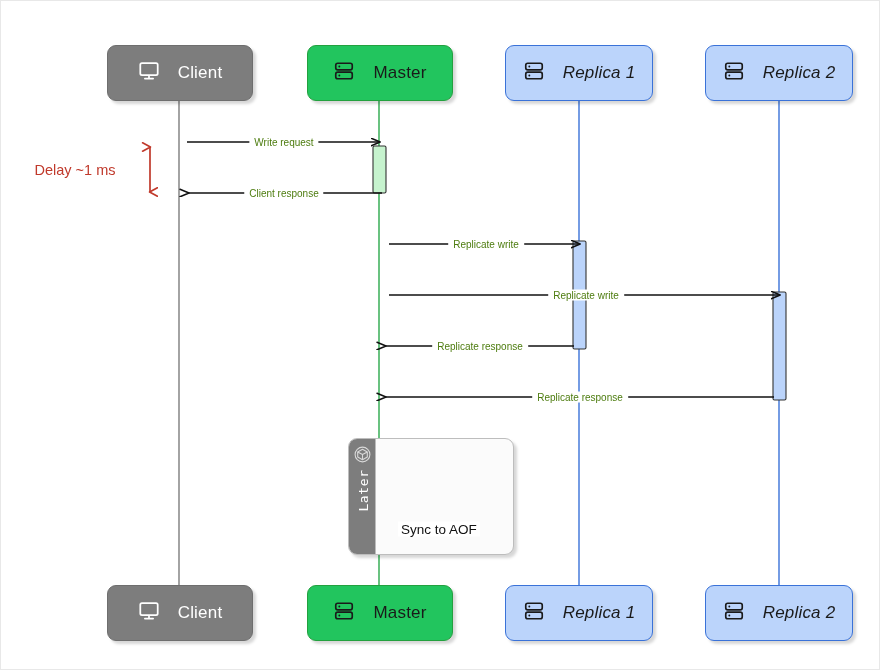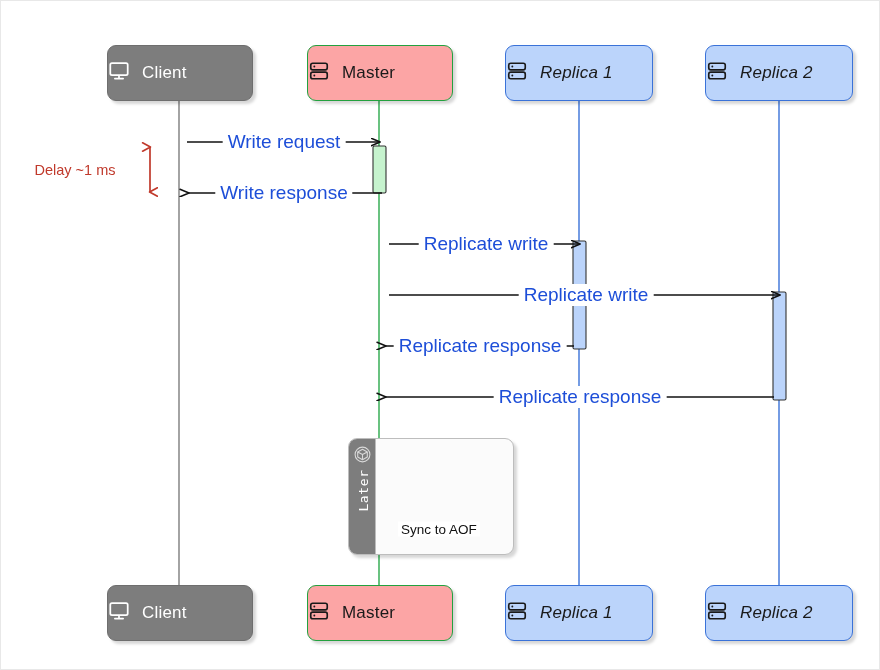--- a/index.html
+++ b/index.html
@@ -26,49 +26,50 @@
     width: 880px;
     height: 670px;
   }
   
   .actor-box {
     position: absolute;
     box-sizing: border-box;
     border-radius: 9px;
     display: flex;
     align-items: center;
-    gap: 12px;
+    justify-content: center;
+    gap: 18px;
     font-size: 17px;
     letter-spacing: 0.2px;
     box-shadow: 3px 3px 3px rgba(0,0,0,0.16);
   }
   .actor-box .label { white-space: nowrap; }
   .actor-client {
     background: #7d7d7d;
     border: 1px solid #6e6e6e;
     color: #ffffff;
   }
   .actor-master {
-    background: #fca5a5;
+    background: #22c55e;
     border: 1px solid #23a13f;
     color: #1a1a1a;
   }
   .actor-replica {
     background: #bbd4fb;
     border: 1px solid #3a72d8;
     color: #1a1a1a;
     font-style: italic;
   }
   .actor-icon { display: block; flex: none; }
 
   
   .msg-label {
     position: absolute;
-    font-size: 19px;
-    color: #1d4ed8;
+    font-size: 10px;
+    color: #4d7c0f;
     background: #ffffff;
     padding: 0 5px;
     white-space: nowrap;
     transform: translate(-50%, -50%);
   }
   .delay-label {
     position: absolute;
     font-size: 14.5px;
     color: #c0392b;
     white-space: nowrap;
@@ -281,21 +282,21 @@
         <rect x="3" y="3.5" width="18" height="7.2" rx="2.2" fill="none" stroke="#1a1a1a" stroke-width="1.8"></rect>
         <rect x="3" y="13.3" width="18" height="7.2" rx="2.2" fill="none" stroke="#1a1a1a" stroke-width="1.8"></rect>
         <circle cx="6.9" cy="7.1" r="1.05" fill="#1a1a1a"></circle>
         <circle cx="6.9" cy="16.9" r="1.05" fill="#1a1a1a"></circle>
       </svg>
     </span>
     <span class="label">Replica 2</span>
   </div>
 
   <div class="msg-label" style="left:283px; top:141px;">Write request</div>
-  <div class="msg-label" style="left:283px; top:192px;">Write response</div>
+  <div class="msg-label" style="left:283px; top:192px;">Client response</div>
   <div class="msg-label" style="left:485px; top:243px;">Replicate write</div>
   <div class="msg-label" style="left:585px; top:294px;">Replicate write</div>
   <div class="msg-label" style="left:479px; top:345px;">Replicate response</div>
   <div class="msg-label" style="left:579px; top:396px;">Replicate response</div>
 
   <div class="delay-label" style="left:74px; top:169px;">Delay ~1 ms</div>
 
   <div class="selfmsg-label" style="left:397px; top:503px;margin-top:25px;">Sync to AOF</div>
 
 </div>

